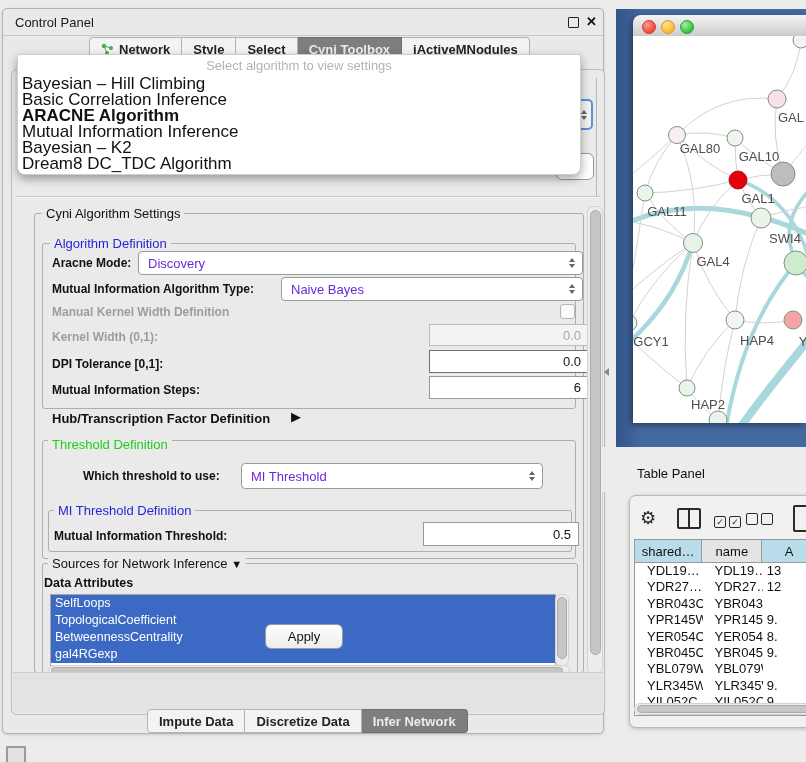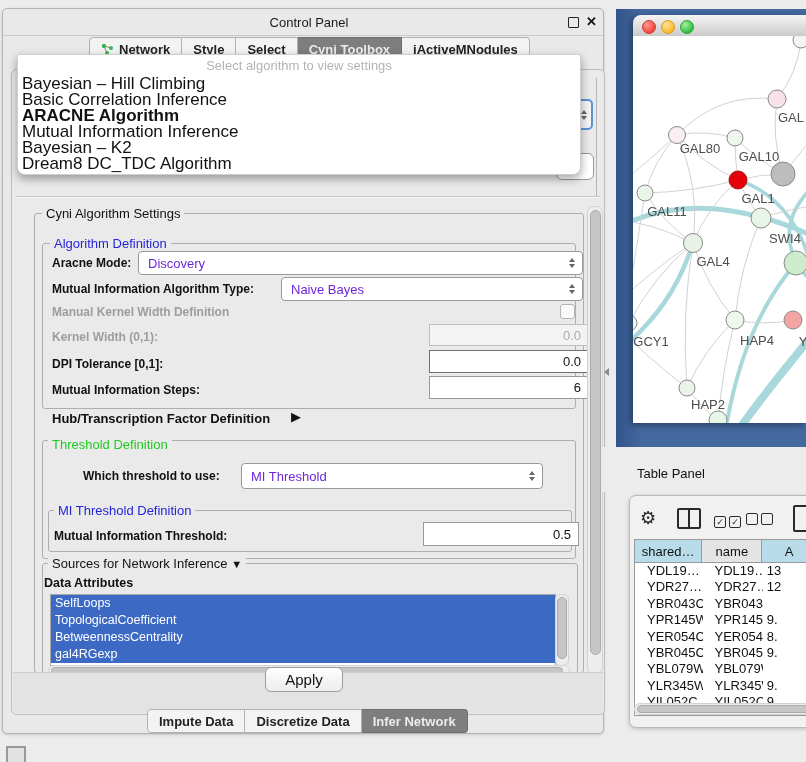--- a/index.html
+++ b/index.html
@@ -1,20 +1,20 @@
 <!DOCTYPE html>
 <html><head>
 <meta charset="utf-8">
 <style>
   html,body{margin:0;padding:0;overflow:hidden;}
   body{width:806px;height:762px;background:#ececec;font-family:"Liberation Sans",sans-serif;position:relative;}
   #app{position:absolute;inset:0;}
   
   #cpanel{position:absolute;left:2px;top:8px;width:600px;height:724px;background:#e9e9e9;border:1px solid #b3b3b3;border-radius:5px;box-shadow:0 1px 3px rgba(0,0,0,.15);}
-  #cpanel-title{position:absolute;left:0;top:0;right:0;height:26px;border-bottom:1px solid #c9c9c9;font-size:13px;color:#1a1a1a;display:flex;align-items:center;padding-left:12px;justify-content:center;}
+  #cpanel-title{position:absolute;left:0;top:0;right:0;height:26px;border-bottom:1px solid #c9c9c9;font-size:13px;color:#1a1a1a;display:flex;align-items:center;padding-left:12px;}
   #float-btn{position:absolute;right:24px;top:8px;width:9px;height:9px;border:1.5px solid #222;border-radius:1px;background:transparent;}
   #close-btn{position:absolute;right:6px;top:5px;font-size:13px;font-weight:bold;color:#111;}
   
   .tabrow{position:absolute;display:flex;}
   .tab{display:flex;align-items:center;gap:5px;padding:0 11px;height:22px;background:#f3f3f3;border:1px solid #b2b2b2;border-left:none;font-size:13px;font-weight:600;color:#222;white-space:nowrap;}
   .tab:first-child{border-left:1px solid #b2b2b2;border-radius:4px 0 0 4px;}
   .tab:last-child{border-radius:0 4px 4px 0;}
   .tab.sel{background:#7e7e7e;color:#ececec;border-color:#6e6e6e;}
   
   #inner{position:absolute;left:8px;top:60px;width:592px;height:644px;background:#eaeaea;border:1px solid #bdbdbd;border-radius:6px;}
@@ -46,21 +46,21 @@
   .tfield.dis{background:#f3f3f3;border-color:#bdbdbd;color:#a9a9a9;}
   .checkbox{position:absolute;width:13px;height:13px;background:#fafafa;border:1px solid #b4b4b4;border-radius:3px;}
   
   #attr-list{position:absolute;left:46px;top:584px;width:504px;height:70px;background:#fff;border:1px solid #a5a5a5;overflow:hidden;}
   .attr-item{height:17px;line-height:17px;background:#3c69c4;color:#fff;font-size:12.5px;padding-left:4px;white-space:nowrap;}
   
   .sb-track{position:absolute;background:#ededed;border:1px solid #d2d2d2;border-radius:6px;}
   .sb-thumb{position:absolute;background:#c6c6c6;border:1px solid #ababab;border-radius:6px;}
   
   #apply-strip{position:absolute;left:1px;bottom:1px;width:590px;height:40px;background:#e3e3e3;border-top:1px solid #cecece;border-radius:0 0 6px 6px;}
-  #apply-btn{position:absolute;left:262px;top:615px;width:76px;height:23px;background:linear-gradient(#fefefe,#ededed);border:1px solid #9b9b9b;border-radius:6px;font-size:15px;color:#111;display:flex;align-items:center;justify-content:center;z-index:3;margin-top:43px;}
+  #apply-btn{position:absolute;left:262px;top:615px;width:76px;height:23px;background:linear-gradient(#fefefe,#ededed);border:1px solid #9b9b9b;border-radius:6px;font-size:13px;color:#111;display:flex;align-items:center;justify-content:center;z-index:3;}
   
   #splitter-arrow{position:absolute;left:604px;top:368px;width:0;height:0;border-top:4px solid transparent;border-bottom:4px solid transparent;border-right:5px solid #8a8a8a;}
   
   #blue-bg{position:absolute;left:616px;top:9px;width:190px;height:438px;background:linear-gradient(90deg,#32548a 0,#44699f 26px,#44699f 100%);}
   #netwin{position:absolute;left:633px;top:15px;width:173px;height:408px;border-radius:8px 0 0 0;overflow:hidden;box-shadow:-2px 2px 6px rgba(0,0,0,.4);}
   #netwin-title{position:absolute;left:0;top:0;right:0;height:21px;background:linear-gradient(#f4f4f4,#cbcbcb);border-bottom:1px solid #949494;}
   .light{position:absolute;top:5px;width:12px;height:12px;border-radius:50%;}
   #net-canvas{position:absolute;left:0;top:21px;width:173px;height:387px;background:#fff;overflow:hidden;}
   .nlabel{font-size:13px;fill:#4d4d4d;font-family:"Liberation Sans",sans-serif;}
   

